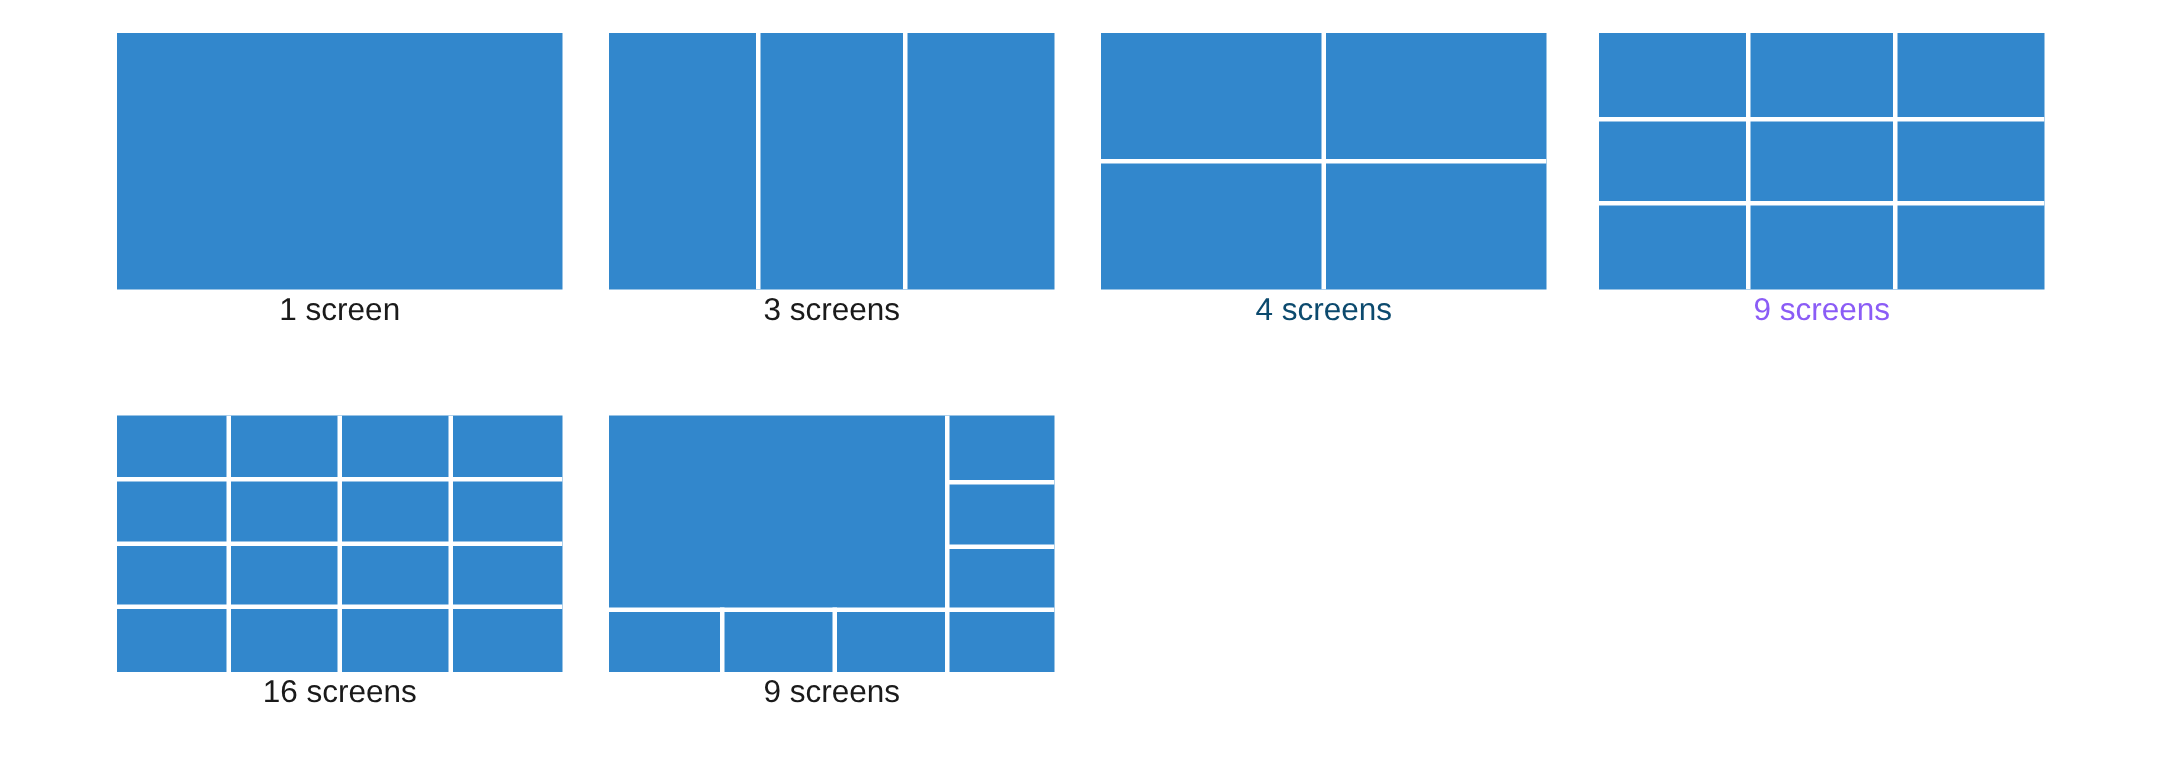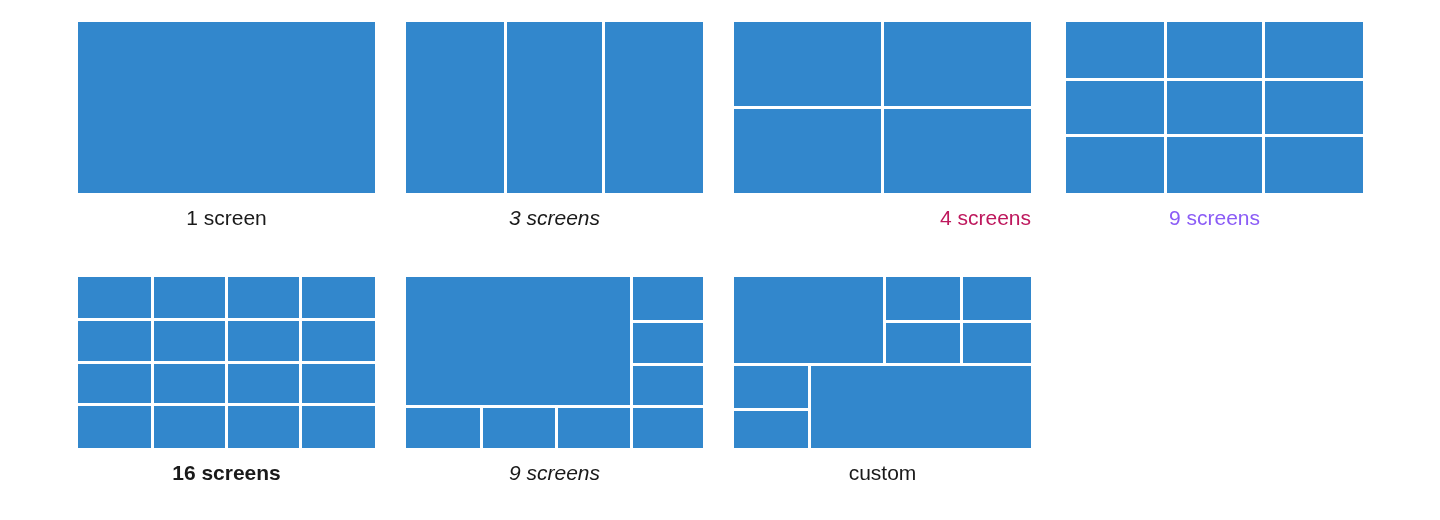--- a/index.html
+++ b/index.html
@@ -25,21 +25,21 @@
     position: absolute;
     width: 297px;
   }
 
   
   .row-1 { top: 22px; }
   .row-2 { top: 277px; }
 
   
   .col-1 { left: 78px; }
-  .col-2 { left: 406px; font-style: italic; }
+  .col-2 { left: 406px; }
   .col-3 { left: 734px; }
   .col-4 { left: 1066px; }
 
   .layout-preview {
     position: relative;
     width: 297px;
     height: 171px;
     background: #3287cc;
     box-sizing: border-box;
     overflow: hidden;
@@ -55,21 +55,20 @@
     top: 0;
     bottom: 0;
   }
   .divider.h {
     height: 3px;
     left: 0;
     right: 0;
   }
 
   .layout-label {
-    margin-top: 11px;
     text-align: center;
     font-size: 21px;
     line-height: 28px;
     color: #1a1a1a;
     font-family: "Liberation Sans", "DejaVu Sans", sans-serif;
     white-space: nowrap;
   }
 </style>
 </head>
 <body style="background: rgb(255, 255, 255);">
@@ -89,21 +88,21 @@
       <div class="divider v" style="left: 196px; background: rgb(255, 255, 255);"></div>
     </div>
     <div class="layout-label" style="color: rgb(26, 26, 26);">3 screens</div>
   </div>
 
   <div class="layout-option row-1 col-3">
     <div class="layout-preview" style="background: rgb(50, 135, 204);">
       <div class="divider v" style="left: 147px; background: rgb(255, 255, 255);"></div>
       <div class="divider h" style="top: 84px; background: rgb(255, 255, 255);"></div>
     </div>
-    <div class="layout-label" style="color: #be185d; text-align: right;">4 screens</div>
+    <div class="layout-label" style="color: #0c4a6e;">4 screens</div>
   </div>
 
   <div class="layout-option row-1 col-4">
     <div class="layout-preview" style="background: rgb(50, 135, 204);">
       <div class="divider v" style="left: 98px; background: rgb(255, 255, 255);"></div>
       <div class="divider v" style="left: 196px; background: rgb(255, 255, 255);"></div>
       <div class="divider h" style="top: 56px; background: rgb(255, 255, 255);"></div>
       <div class="divider h" style="top: 112px; background: rgb(255, 255, 255);"></div>
     </div>
     <div class="layout-label" style="color: #8b5cf6;">9 screens</div>
@@ -111,47 +110,33 @@
 
   <div class="layout-option row-2 col-1">
     <div class="layout-preview" style="background: rgb(50, 135, 204);">
       <div class="divider v" style="left: 73px; background: rgb(255, 255, 255);"></div>
       <div class="divider v" style="left: 147px; background: rgb(255, 255, 255);"></div>
       <div class="divider v" style="left: 221px; background: rgb(255, 255, 255);"></div>
       <div class="divider h" style="top: 41px; background: rgb(255, 255, 255);"></div>
       <div class="divider h" style="top: 84px; background: rgb(255, 255, 255);"></div>
       <div class="divider h" style="top: 126px; background: rgb(255, 255, 255);"></div>
     </div>
-    <div class="layout-label" style="color: rgb(26, 26, 26); font-weight: bold;">16 screens</div>
+    <div class="layout-label" style="color: rgb(26, 26, 26);">16 screens</div>
   </div>
 
   <div class="layout-option row-2 col-2">
     <div class="layout-preview" style="background: rgb(50, 135, 204);">
 
       <div class="divider v" style="left: 224px; background: rgb(255, 255, 255);"></div>
 
       <div class="divider h" style="top: 43px; left: 224px; right: 0px; background: rgb(255, 255, 255);"></div>
       <div class="divider h" style="top: 86px; left: 224px; right: 0px; background: rgb(255, 255, 255);"></div>
 
       <div class="divider h" style="top: 128px; background: rgb(255, 255, 255);"></div>
 
       <div class="divider v" style="left: 74px; top: 128px; bottom: 0px; background: rgb(255, 255, 255);"></div>
       <div class="divider v" style="left: 149px; top: 128px; bottom: 0px; background: rgb(255, 255, 255);"></div>
     </div>
     <div class="layout-label" style="color: rgb(26, 26, 26);">9 screens</div>
   </div>
 
-  <div class="layout-option row-2 col-3">
-    <div class="layout-preview" style="background: rgb(50, 135, 204);">
-
-      <div class="divider v" style="left: 149px; top: 0px; height: 86px; background: rgb(255, 255, 255);"></div>
-      <div class="divider v" style="left: 226px; top: 0px; height: 86px; background: rgb(255, 255, 255);"></div>
-      <div class="divider h" style="top: 43px; left: 149px; right: 0px; background: rgb(255, 255, 255);"></div>
-
-      <div class="divider h" style="top: 86px; background: rgb(255, 255, 255);"></div>
-
-      <div class="divider v" style="left: 74px; top: 86px; bottom: 0px; background: rgb(255, 255, 255);"></div>
-      <div class="divider h" style="top: 131px; left: 0px; width: 74px; background: rgb(255, 255, 255);"></div>
-    </div>
-    <div class="layout-label" style="color: rgb(26, 26, 26);">custom</div>
-  </div>
 
 </div>
 
 </body></html>

